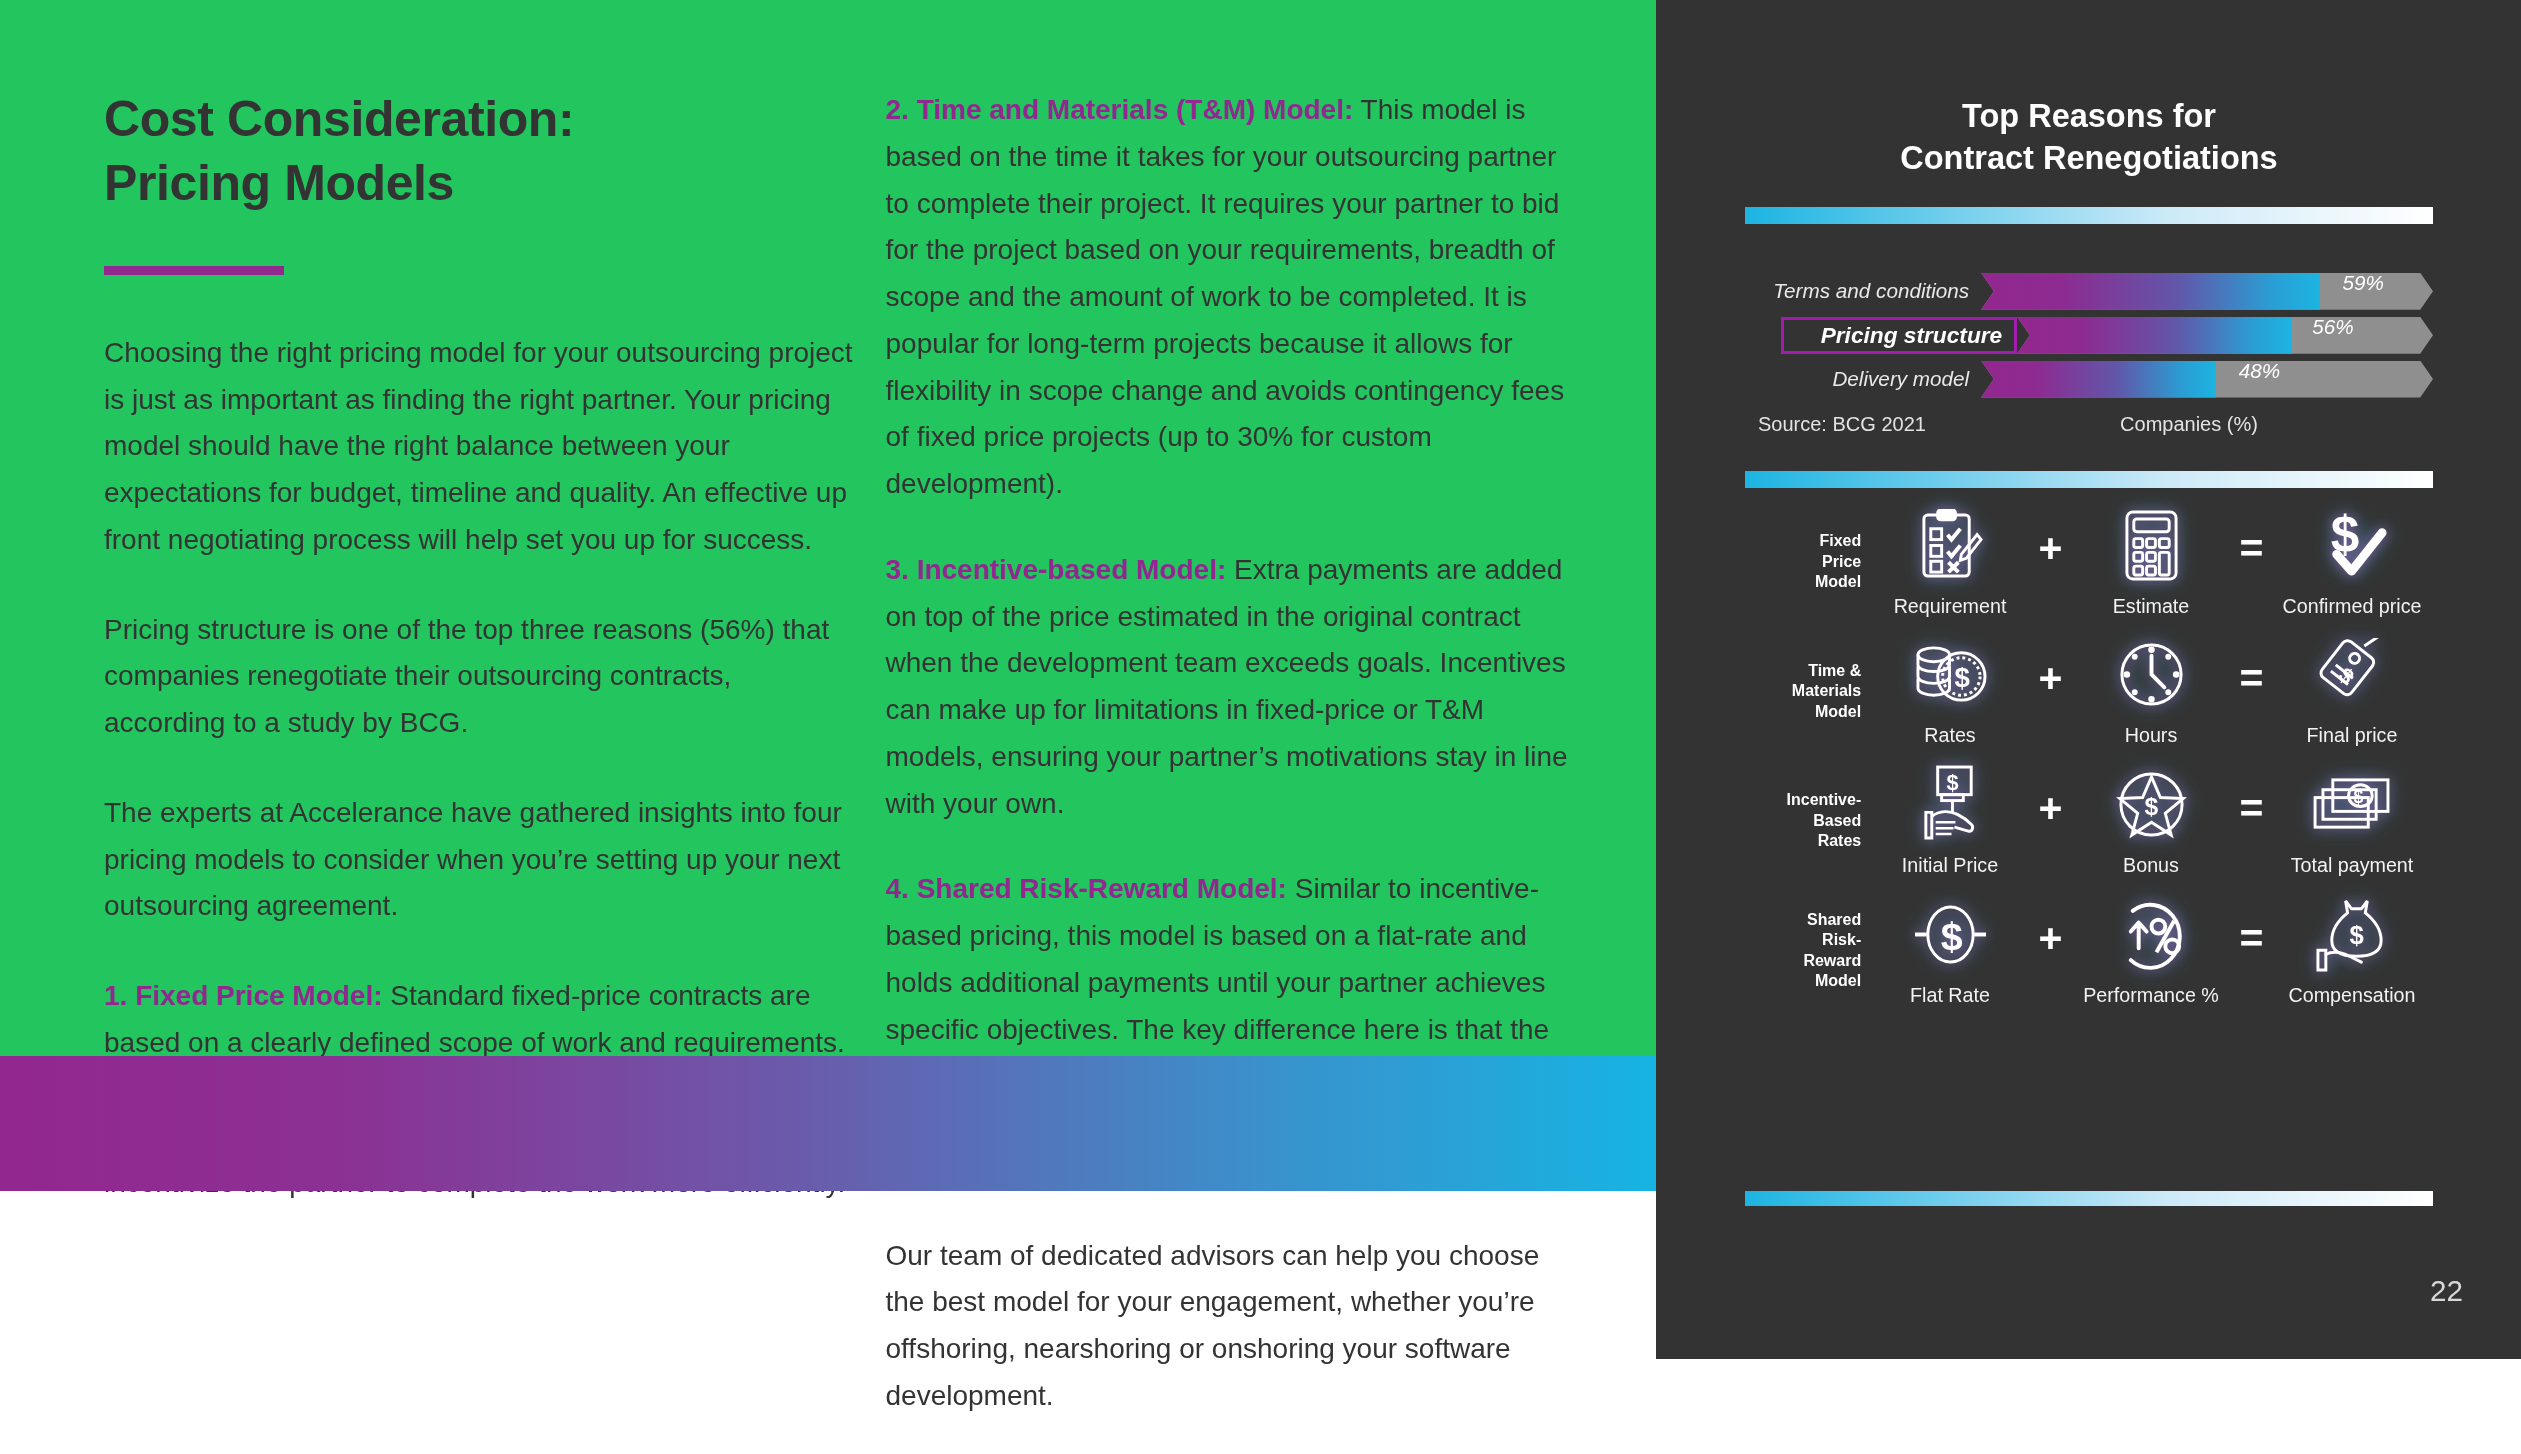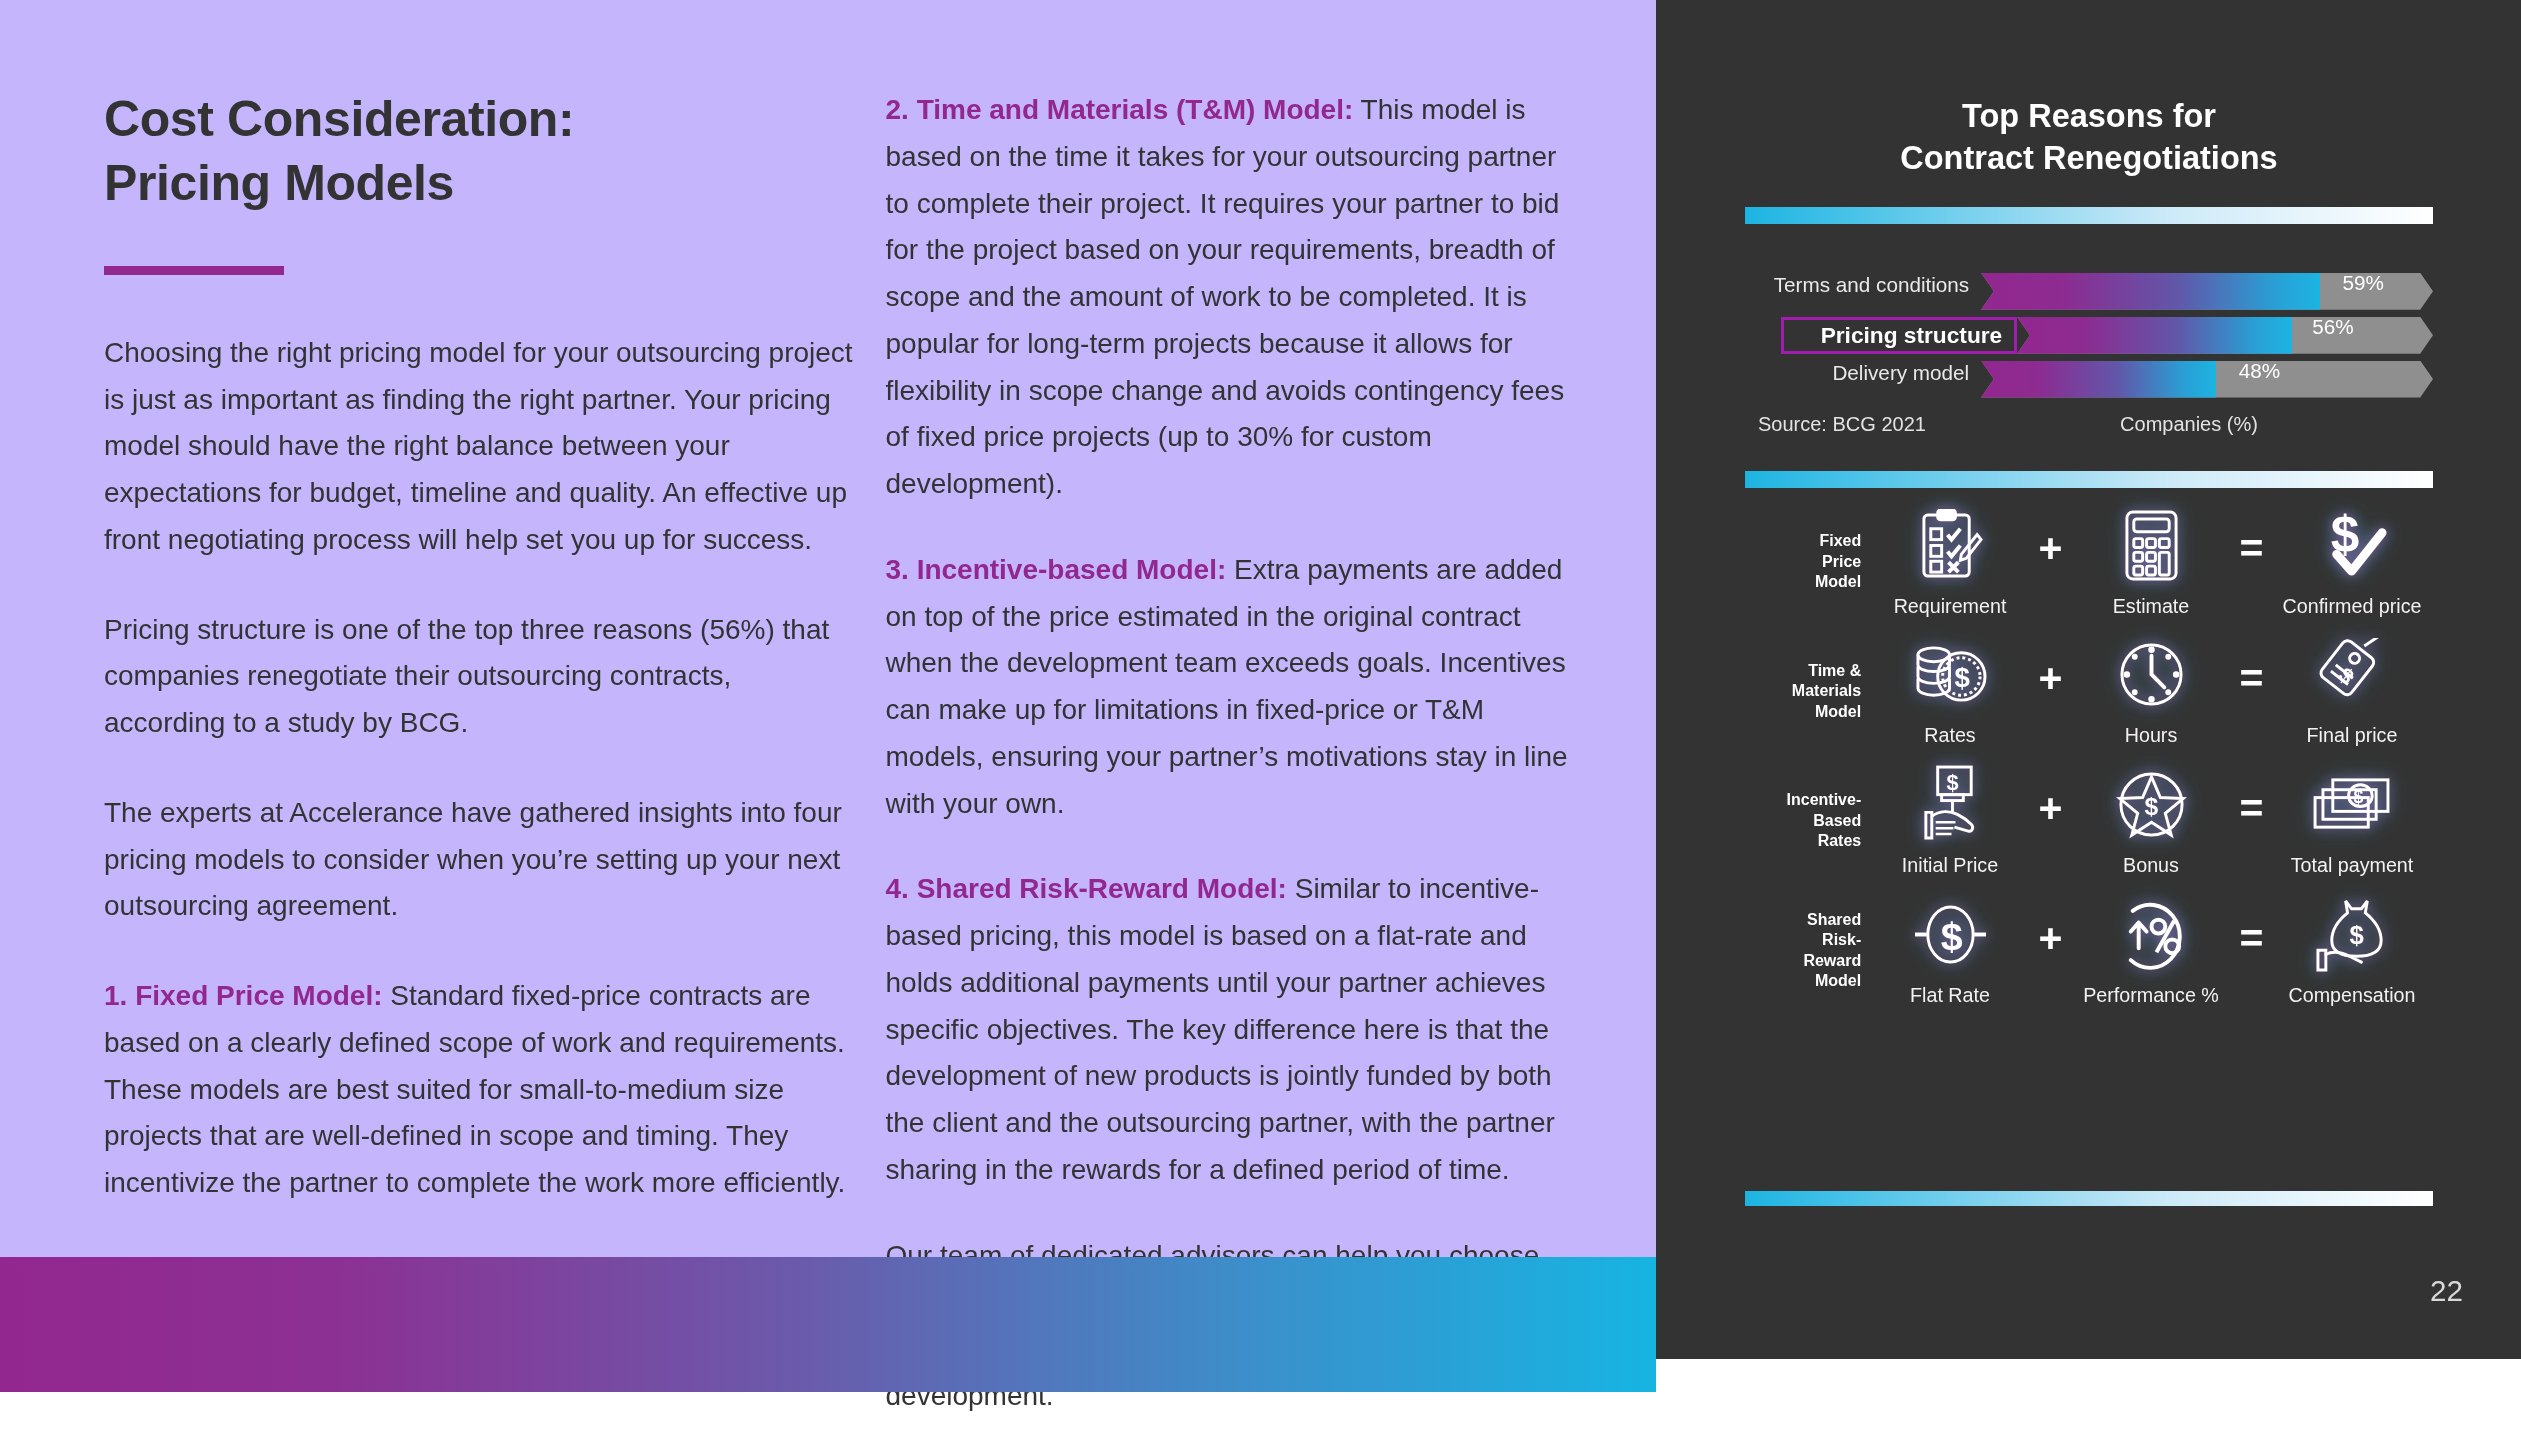--- a/index.html
+++ b/index.html
@@ -11,22 +11,22 @@
     font-family: "Liberation Sans", sans-serif;
     overflow: hidden;
     position: relative;
   }
 
   
   #slide { position: absolute; inset: 0; display: flex; }
 
   #left-pane {
     position: relative;
-    width: 1656px; height: 1392px;
-    background: #c4b5fd;
+    width: 1656px; height: 1191px;
+    background: #22c55e;
     flex: 0 0 1656px;
   }
 
   #columns {
     display: flex;
     padding: 87px 0 0 0;
   }
 
   .col { }
   #col-left  { width: 749px; margin-left: 104px; }
@@ -96,22 +96,24 @@
     height: 16.7px;
     margin: 27.6px 0 0 0;
     background: linear-gradient(90deg, #1cb4e2 0%, #7ed2ee 34%, #cdeaf8 62%, #ffffff 100%);
   }
 
   
   #bar-chart { margin-top: 49px; }
 
   .bar-row {
     display: flex;
+    align-items: center;
     height: 37px;
     margin-bottom: 6.9px;
+    font-style: italic;
   }
   .bar-label {
     width: 236px;
     text-align: right;
     color: #e9e9e9;
     font-size: 20.7px;
     padding-right: 11.8px;
     box-sizing: border-box;
     white-space: nowrap;
   }

